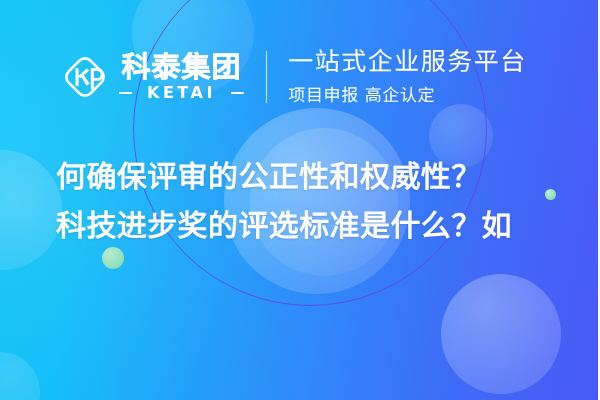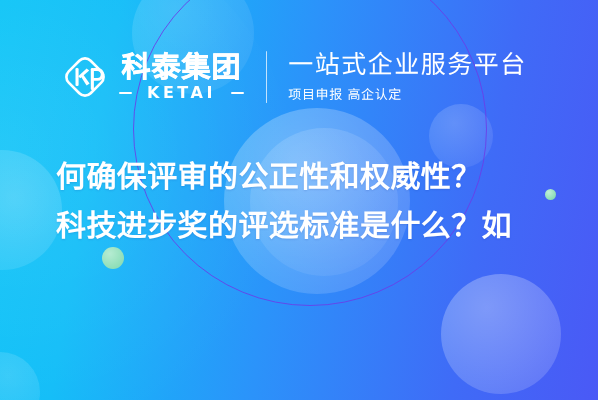--- a/index.html
+++ b/index.html
@@ -124,21 +124,21 @@
   .tagline{
     display:flex;flex-direction:column;justify-content:center;
   }
   .tagline-main{
     font-family:"DejaVu Sans","Liberation Sans",sans-serif;
     font-size:25px;color:#ffffff;letter-spacing:1.5px;line-height:1.12;
     font-weight:400;
   }
   .tagline-sub{
     font-family:"DejaVu Sans","Liberation Sans",sans-serif;
-    font-size:13px;color:#ffffff;letter-spacing:.6px;margin-top:5px;
+    font-size:17px;color:#ffffff;letter-spacing:.6px;margin-top:5px;
     font-weight:400;
   }
 
   
   .headline{
     position:absolute;left:56px;top:152px;width:500px;
     font-family:"DejaVu Sans","Liberation Sans",sans-serif;
     font-size:30px;font-weight:700;color:#ffffff;
     line-height:49px;letter-spacing:.4px;
     text-shadow:0 1px 2px rgba(30,60,160,.18);

